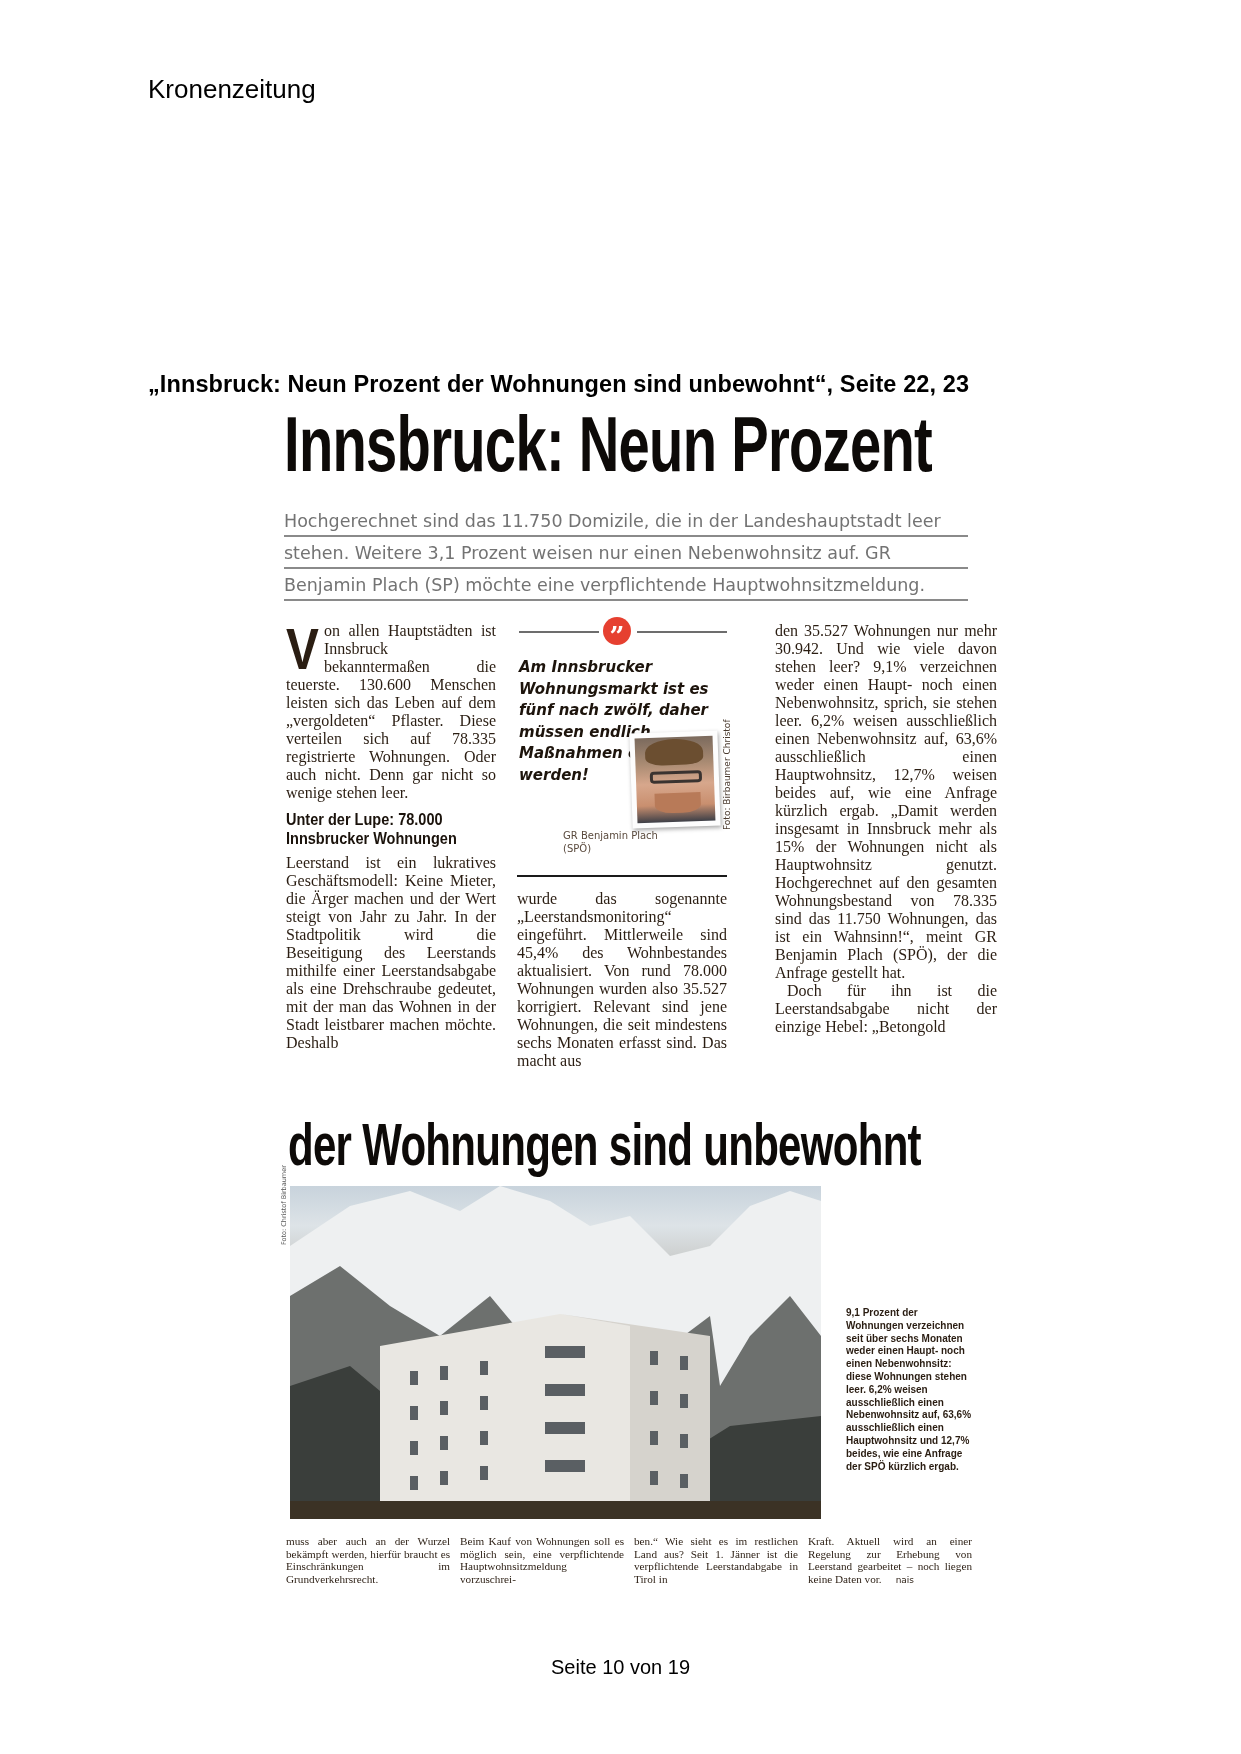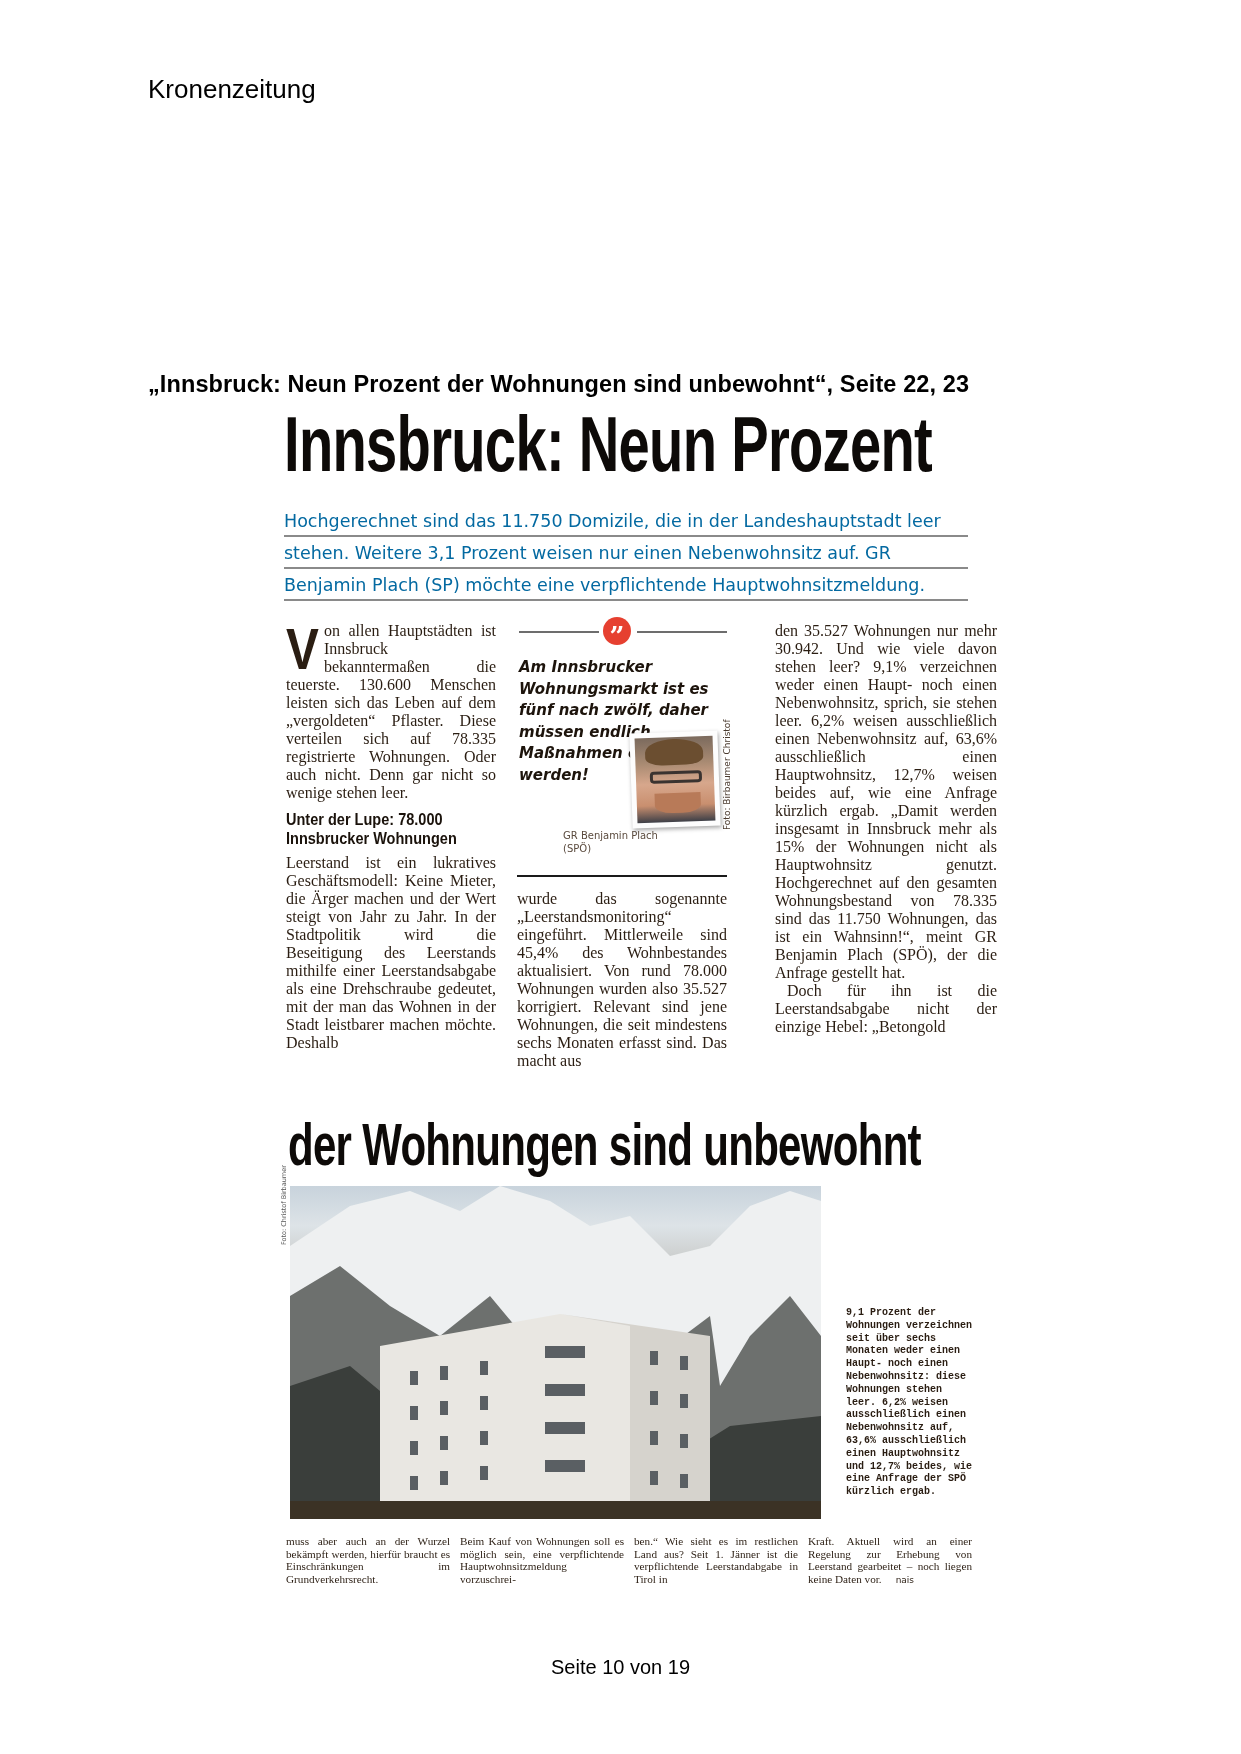--- a/index.html
+++ b/index.html
@@ -9,21 +9,21 @@
   .source { position: absolute; left: 148px; top: 74px; font-size: 26px; font-weight: normal; }
   .doc-title { position: absolute; left: 148px; top: 324px; font-size: 23.5px; font-weight: bold; letter-spacing: 0.1px; margin-top: 47px; }
   .footer { position: absolute; left: 0; width: 1241px; top: 1656px; text-align: center; font-size: 20px; }
   .footer b { font-weight: normal; }
 
   .clip { position: absolute; left: 284px; top: 405px; width: 690px; height: 1200px; color: #2a1d12; }
 
   .headline { position: absolute; left: 0; top: 0; width: 690px; font-family: "Liberation Sans", sans-serif; font-weight: bold; color: #0d0a08; font-size: 78px; line-height: 1; transform: scaleX(0.72); transform-origin: left top; white-space: nowrap; letter-spacing: -1px; }
   .headline2 { position: absolute; left: 4px; top: 710px; font-family: "Liberation Sans", sans-serif; font-weight: bold; color: #0d0a08; font-size: 60px; line-height: 1; transform: scaleX(0.70); transform-origin: left top; white-space: nowrap; letter-spacing: -1px; }
 
-  .lead { position: absolute; left: 0; top: 100px; width: 684px; font-family: "DejaVu Sans", sans-serif; font-size: 17.5px; color: #0369a1; }
+  .lead { position: absolute; left: 0; top: 100px; width: 684px; font-family: "DejaVu Sans", sans-serif; font-size: 17.5px; color: #737373; }
   .lead .ln { height: 32px; line-height: 32px; border-bottom: 2px solid #8a8a8a; white-space: nowrap; overflow: hidden; }
 
   .col { position: absolute; font-family: "Liberation Serif", serif; font-size: 16px; line-height: 18px; text-align: justify; color: #2a1d12; }
   .col p { hyphens: manual; }
   .col1 { left: 2px; top: 217px; width: 210px; }
   .col2b { left: 233px; top: 485px; width: 210px; }
   .col3 { left: 491px; top: 217px; width: 222px; }
 
   .dropcap { float: left; font-family: "Liberation Sans", sans-serif; font-weight: bold; font-size: 58px; line-height: 46px; margin: 4px 6px 0 0; color: #2a1d12; transform: scaleX(0.85); transform-origin: left; width: 32px; }
   .subhead { font-family: "Liberation Sans", sans-serif; font-weight: bold; font-size: 16.5px; line-height: 19px; margin: 8px 0 6px; transform: scaleX(0.88); transform-origin: left; white-space: nowrap; color: #1a120b; }
@@ -40,21 +40,21 @@
   .portrait .hair { position: absolute; left: 10px; top: 2px; width: 58px; height: 26px; border-radius: 50% 50% 30% 30%; background: #6b4e30; }
   .portrait .glasses { position: absolute; left: 14px; top: 34px; width: 52px; height: 12px; border: 3px solid #3a3330; border-radius: 4px; }
   .portrait .beard { position: absolute; left: 18px; top: 56px; width: 46px; height: 20px; border-radius: 0 0 40% 40%; background: #b87a58; }
   .photo-credit-v { position: absolute; left: 438px; top: 330px; font-family: "DejaVu Sans", sans-serif; font-size: 9px; color: #4a3a2e; transform: rotate(-90deg); transform-origin: left top; white-space: nowrap; }
   .photo-credit-v.pos { top: 425px; }
 
   .main-photo { position: absolute; left: 6px; top: 781px; width: 531px; height: 333px; overflow: hidden; background: linear-gradient(180deg,#c8d3dc 0%,#dde3e7 12%,#cfd2d2 20%,#9a9c9c 45%,#5d615f 70%,#3c403e 100%); }
   .main-photo svg { position: absolute; left: 0; top: 0; }
   .photo-credit-main { position: absolute; left: -4px; top: 840px; font-family: "DejaVu Sans", sans-serif; font-size: 6.5px; color: #555; transform: rotate(-90deg); transform-origin: left top; white-space: nowrap; }
 
-  .caption { position: absolute; left: 562px; top: 902px; width: 128px; font-family: Liberation Mono, monospace; font-weight: bold; font-size: 10px; line-height: 12.8px; color: #2a1d12; }
+  .caption { position: absolute; left: 562px; top: 902px; width: 128px; font-family: Liberation Sans, sans-serif; font-weight: bold; font-size: 10px; line-height: 12.8px; color: #2a1d12; }
 
   .bottom-cols { position: absolute; left: 2px; top: 1130px; width: 686px; display: flex; gap: 10px; }
   .bottom-cols .bc { flex: 1; font-family: "Liberation Serif", serif; font-size: 11.2px; line-height: 12.6px; text-align: justify; color: #2a1d12; }
   .bottom-cols .sig { font-family: "DejaVu Sans", sans-serif; font-size: 9px; margin-left: 14px; }
 </style>
 </head>
 <body>
 
 <div class="source">Kronenzeitung</div>
 <div class="doc-title">„Innsbruck: Neun Prozent der Wohnungen sind unbewohnt“, Seite 22, 23</div>

